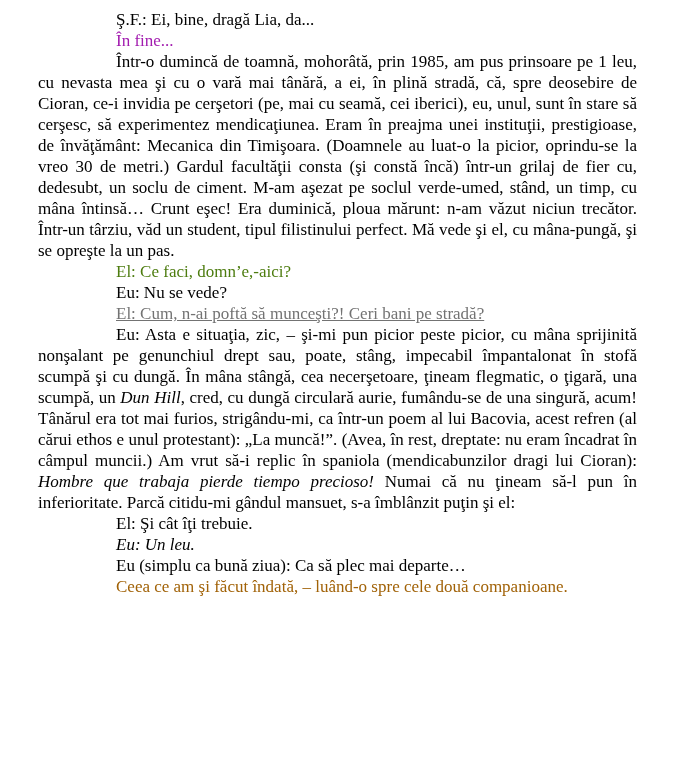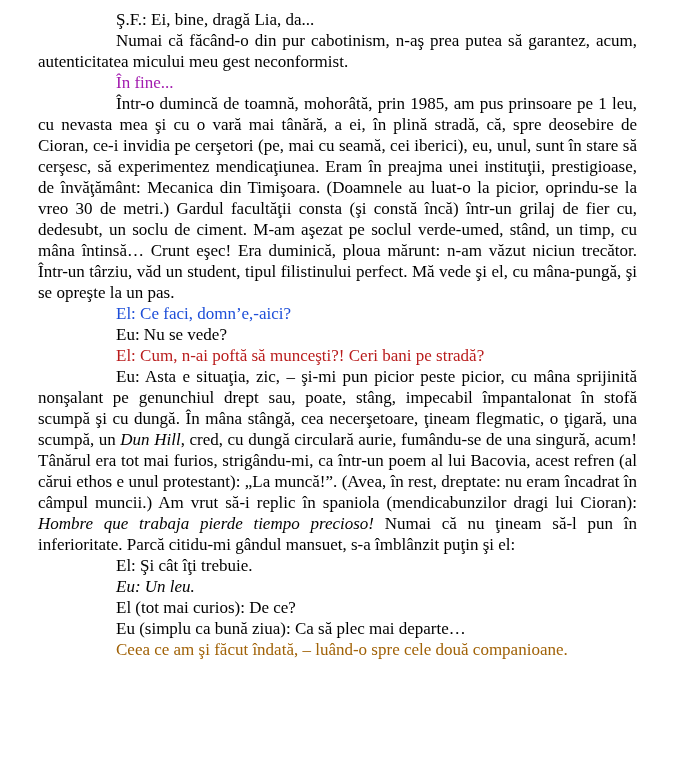--- a/index.html
+++ b/index.html
@@ -33,25 +33,23 @@
   .para i {
     font-style: italic;
     margin-top: 46px;
   }
 </style>
 </head>
 <body>
 
 <div class="page" style="background: rgb(255, 255, 255);">
     <p class="para" style="color: rgb(0, 0, 0);"><span>Ş.F.: Ei, bine, dragă Lia, da...</span></p>
-    <p class="para" style="color: rgb(0, 0, 0);"><span>Numai că făcând-o din pur cabotinism, n-aş prea putea să garantez, acum, autenticitatea micului meu gest neconformist.</span></p>
     <p class="para" style="color: #a21caf;"><span>În fine...</span></p>
     <p class="para" style="color: rgb(0, 0, 0);"><span>Într-o dumincă de toamnă, mohorâtă, prin 1985, am pus prinsoare pe 1 leu, cu nevasta mea şi cu o vară mai tânără, a ei, în plină stradă, că, spre deosebire de Cioran, ce-i invidia pe cerşetori (pe, mai cu seamă, cei iberici), eu, unul, sunt în stare să cerşesc, să experimentez mendicaţiunea. Eram în preajma unei instituţii, prestigioase, de învăţământ: Mecanica din Timişoara. (Doamnele au luat-o la picior, oprindu-se la vreo 30 de metri.) Gardul facultăţii consta (şi constă încă) într-un grilaj de fier cu, dedesubt, un soclu de ciment. M-am aşezat pe soclul verde-umed, stând, un timp, cu mâna întinsă… Crunt eşec! Era duminică, ploua mărunt: n-am văzut niciun trecător. Într-un târziu, văd un student, tipul filistinului perfect. Mă vede şi el, cu mâna-pungă, şi se opreşte la un pas.</span></p>
-    <p class="para" style="color: #1d4ed8;"><span>El: Ce faci, domn’e,-aici?</span></p>
+    <p class="para" style="color: #4d7c0f;"><span>El: Ce faci, domn’e,-aici?</span></p>
     <p class="para" style="color: rgb(0, 0, 0);"><span>Eu: Nu se vede?</span></p>
-    <p class="para" style="color: #b91c1c;"><span>El: Cum, n-ai poftă să munceşti?! Ceri bani pe stradă?</span></p>
+    <p class="para" style="color: #737373; text-decoration: underline;"><span>El: Cum, n-ai poftă să munceşti?! Ceri bani pe stradă?</span></p>
     <p class="para" style="color: rgb(0, 0, 0);"><span>Eu: Asta e situaţia, zic, – şi-mi pun picior peste picior, cu mâna sprijinită nonşalant pe genunchiul drept sau, poate, stâng, impecabil împantalonat în stofă scumpă şi cu dungă. În mâna stângă, cea necerşetoare, ţineam flegmatic, o ţigară, una scumpă, un </span><i>Dun Hill</i><span>, cred, cu dungă circulară aurie, fumându-se de una singură, acum! Tânărul era tot mai furios, strigându-mi, ca într-un poem al lui Bacovia, acest refren (al cărui ethos e unul protestant): „La muncă!”. (Avea, în rest, dreptate: nu eram încadrat în câmpul muncii.) Am vrut să-i replic în spaniola (mendicabunzilor dragi lui Cioran): </span><i>Hombre que trabaja pierde tiempo precioso!</i><span> Numai că nu ţineam să-l pun în inferioritate. Parcă citidu-mi gândul mansuet, s-a îmblânzit puţin şi el:</span></p>
     <p class="para" style="color: rgb(0, 0, 0);"><span>El: Şi cât îţi trebuie.</span></p>
     <p class="para" style="color: rgb(0, 0, 0); font-style: italic;"><span>Eu: Un leu.</span></p>
-    <p class="para" style="color: rgb(0, 0, 0);"><span>El (tot mai curios): De ce?</span></p>
     <p class="para" style="color: rgb(0, 0, 0);"><span>Eu (simplu ca bună ziua): Ca să plec mai departe…</span></p>
     <p class="para" style="color: #a16207;"><span>Ceea ce am şi făcut îndată, – luând-o spre cele două companioane.</span></p>
   </div>
 
 </body></html>

